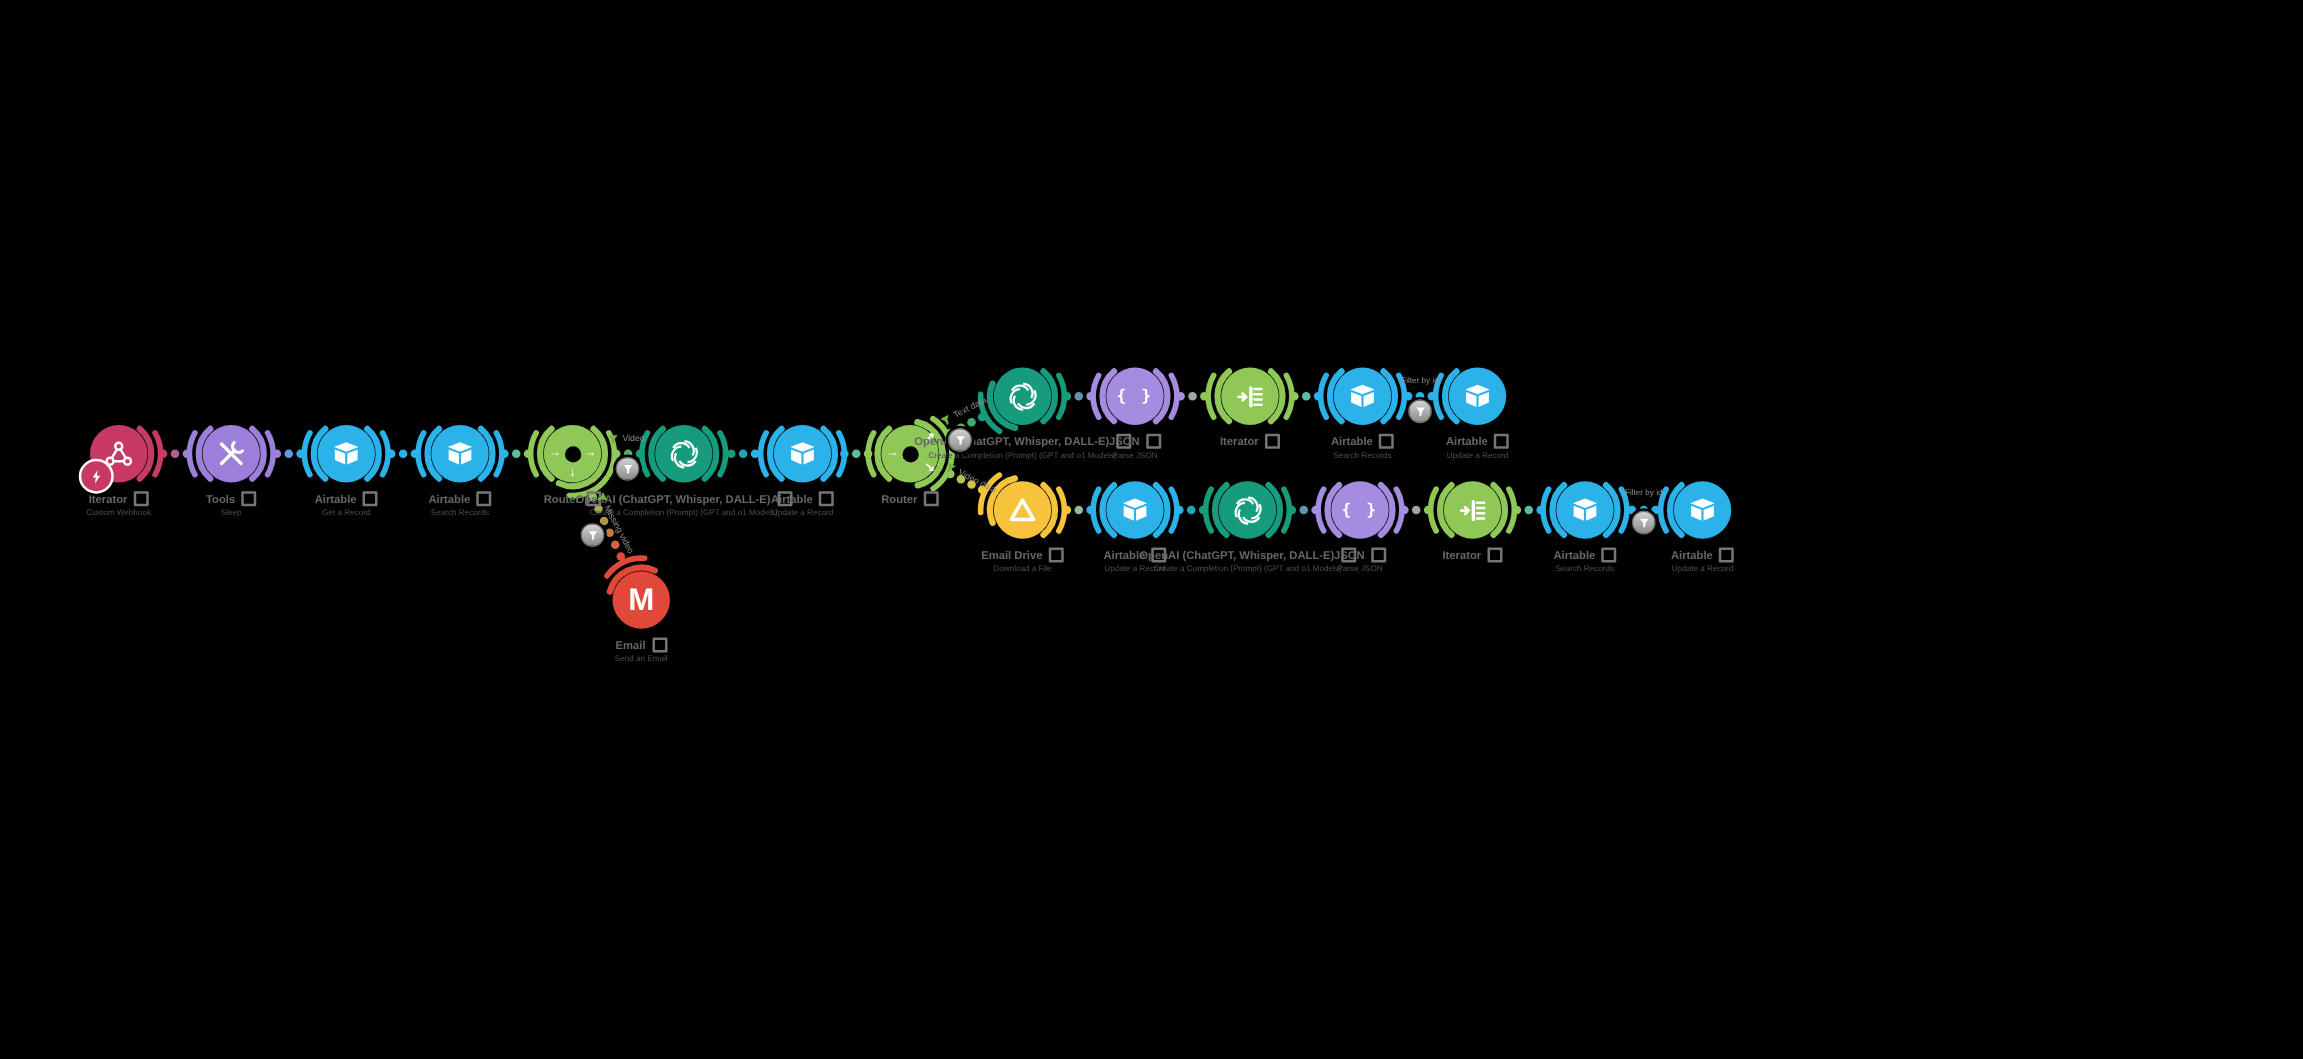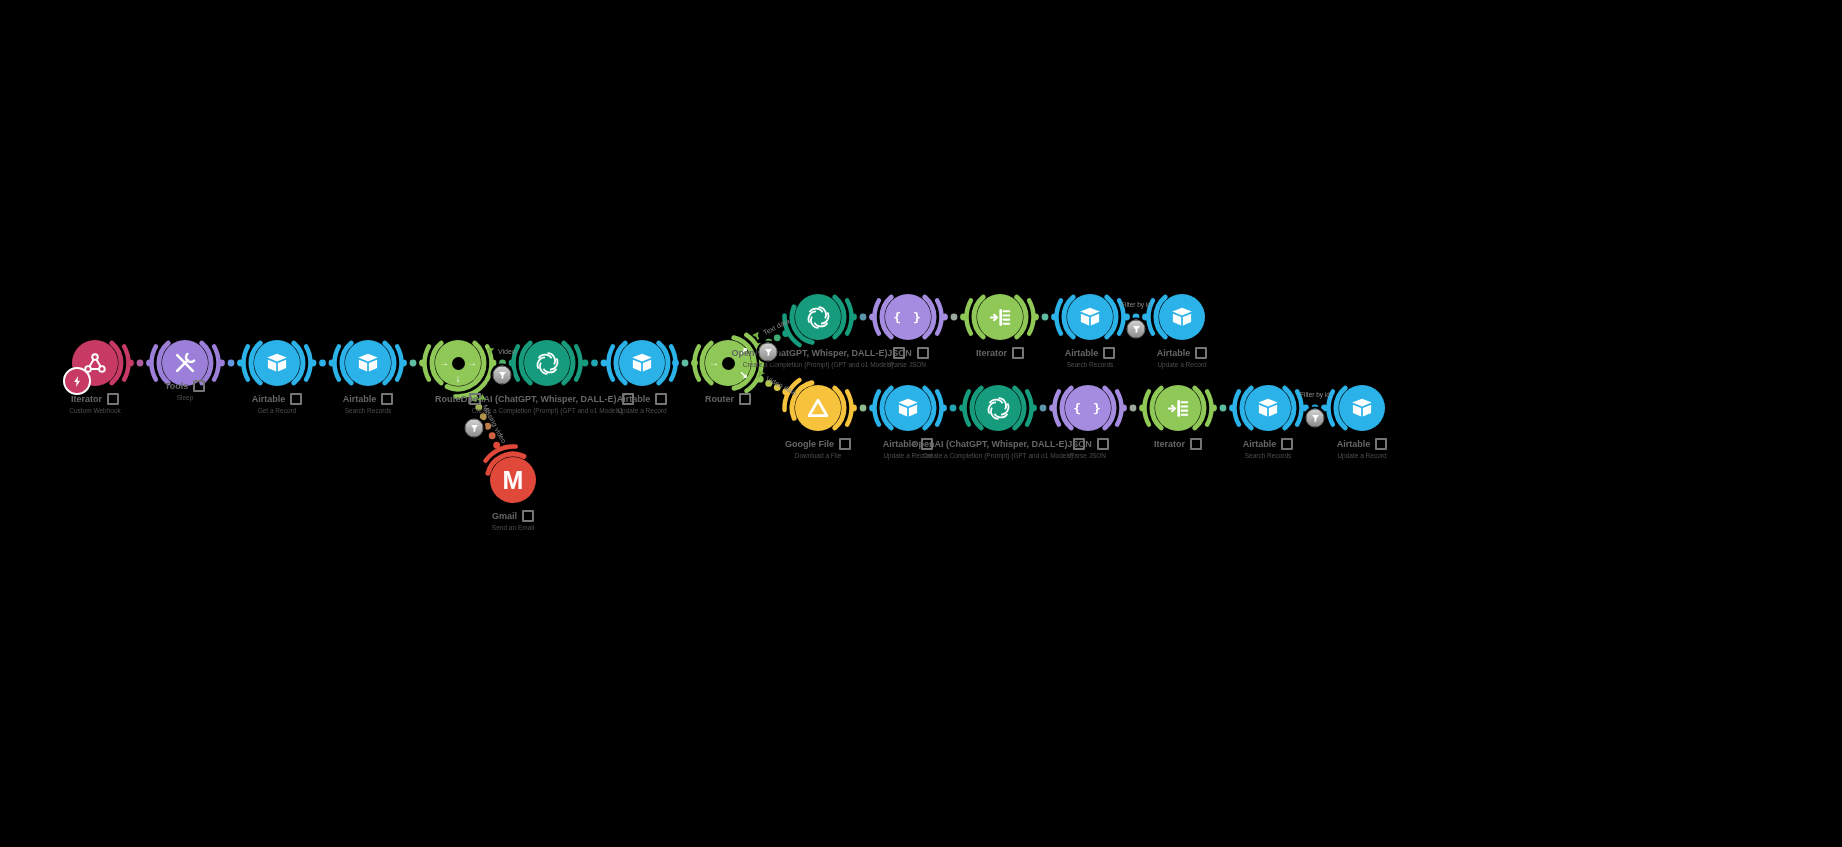--- a/index.html
+++ b/index.html
@@ -410,21 +410,21 @@
     </div>
 </div>
 
 <div class="nlabel" style="left:-45px;top:393px">
   <div class="nl-main">
       <span>Iterator</span>
       <span class="cbox"></span>
     </div>
   <div class="nl-sub">Custom Webhook</div>
 </div>
-<div class="nlabel" style="left:45px;top:380px">
+<div class="nlabel" style="left:45px;top:393px">
   <div class="nl-main">
       <span>Tools</span>
       <span class="cbox"></span>
     </div>
   <div class="nl-sub">Sleep</div>
 </div>
 <div class="nlabel" style="left:137px;top:393px">
   <div class="nl-main">
       <span>Airtable</span>
       <span class="cbox"></span>
@@ -493,21 +493,21 @@
 </div>
 <div class="nlabel" style="left:1042px;top:347px">
   <div class="nl-main">
       <span>Airtable</span>
       <span class="cbox"></span>
     </div>
   <div class="nl-sub">Update a Record</div>
 </div>
 <div class="nlabel" style="left:678px;top:438px">
   <div class="nl-main">
-      <span>Google File</span>
+      <span>Email Drive</span>
       <span class="cbox"></span>
     </div>
   <div class="nl-sub">Download a File</div>
 </div>
 <div class="nlabel" style="left:768px;top:438px">
   <div class="nl-main">
       <span>Airtable</span>
       <span class="cbox"></span>
     </div>
   <div class="nl-sub">Update a Record</div>
@@ -541,21 +541,21 @@
 </div>
 <div class="nlabel" style="left:1222px;top:438px">
   <div class="nl-main">
       <span>Airtable</span>
       <span class="cbox"></span>
     </div>
   <div class="nl-sub">Update a Record</div>
 </div>
 <div class="nlabel" style="left:373px;top:510px">
   <div class="nl-main">
-      <span>Gmail</span>
+      <span>Email</span>
       <span class="cbox"></span>
     </div>
   <div class="nl-sub">Send an Email</div>
 </div>
 
 <div class="funnel" style="left:502px;top:375px">
     <svg viewBox="0 0 16 16" width="10" height="10">
       <path fill="#fff" d="M2.5 2.5h11L9.4 7.8v4.3L6.6 13.8V7.8z"></path>
     </svg>
   </div>

